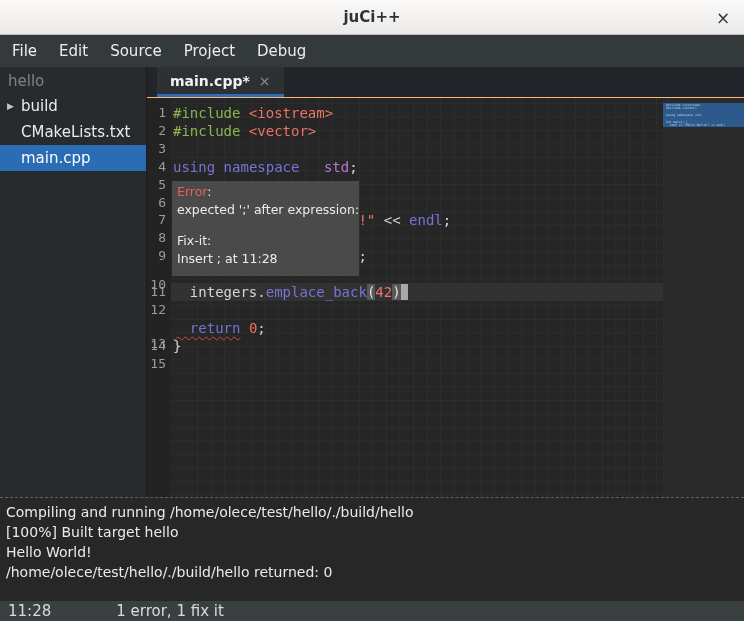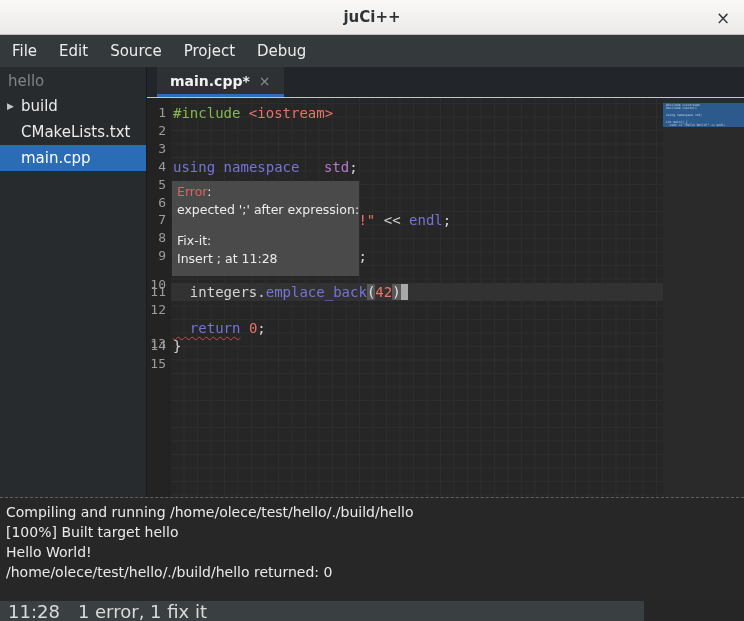--- a/index.html
+++ b/index.html
@@ -70,22 +70,22 @@
     line-height:18px;color:#ececec;white-space:nowrap;overflow:hidden;}
   .tooltip .err{color:#e85d5d;}
   .tooltip .gap{height:13px;}
 
   
   .terminal{position:absolute;left:0;top:497px;width:744px;height:104px;background:#272727;
     border-top:1px dashed #616161;padding:4px 6px;}
   .termline{font:14px/20px "DejaVu Sans",sans-serif;color:#eaeaea;}
 
   
-  .statusbar{position:absolute;left:0;top:601px;width:644px;height:20px;background:#3a4042;
-    display:flex;align-items:center;font-size:18px;color:#dadada;}
+  .statusbar{position:absolute;left:0;top:601px;width:744px;height:20px;background:#3a4042;
+    display:flex;align-items:center;font-size:15px;color:#dadada;gap:47px;}
   .statusbar .pos{margin-left:8px;}
   .statusbar .msg{margin-left:18px;}
 </style>
 </head>
 <body>
 
 <div class="window">
 
   <div class="titlebar">
     <div class="title">juCi++</div>
@@ -123,20 +123,21 @@
       <div class="tab">
         <span class="tlabel">main.cpp*</span>
         <span class="tclose">×</span>
       </div>
     </div>
 
     <div class="editor">
       <div class="curline"></div>
       <div class="codearea" id="codearea" style="position: absolute;">
           <div class="codeline" style="top: 6px; left: 2px;"><span class="seg preproc">#include </span><span class="seg string">&lt;iostream&gt;</span></div>
+          <div class="codeline" style="top: 23.9px; left: 2px;"><span class="seg preproc">#include </span><span class="seg string">&lt;vector&gt;</span></div>
           <div class="codeline" style="top: 41.8px; left: 2px;"></div>
           <div class="codeline" style="top: 59.7px; left: 2px;"><span class="seg keyword">using</span><span class="seg plain"> </span><span class="seg keyword">namespace</span><span class="seg plain"> </span><span class="seg nskw">std</span><span class="seg plain">;</span></div>
           <div class="codeline" style="top: 77.6px; left: 2px;"></div>
           <div class="codeline" style="top: 95.5px; left: 2px;"><span class="seg keyword">int</span><span class="seg plain"> main() {</span></div>
           <div class="codeline" style="top: 113.4px; left: 2px;"><span class="seg plain">  cout &lt;&lt; </span><span class="seg string">"Hello World!"</span><span class="seg plain"> &lt;&lt; </span><span class="seg keyword">endl</span><span class="seg plain">;</span></div>
           <div class="codeline" style="top: 131.3px; left: 2px;"></div>
           <div class="codeline" style="top: 149.2px; left: 2px;"><span class="seg plain">  vector&lt;int&gt; integers;</span></div>
           <div class="codeline" style="top: 167.1px; left: 2px;"></div>
           <div class="codeline" style="top: 185px; left: 2px;"><span class="seg plain">  integers.</span><span class="seg method">emplace_back</span><span class="seg bracket">(</span><span class="seg number">42</span><span class="seg bracket">)</span><span class="seg caret"></span></div>
           <div class="codeline" style="top: 202.9px; left: 2px;"></div>

